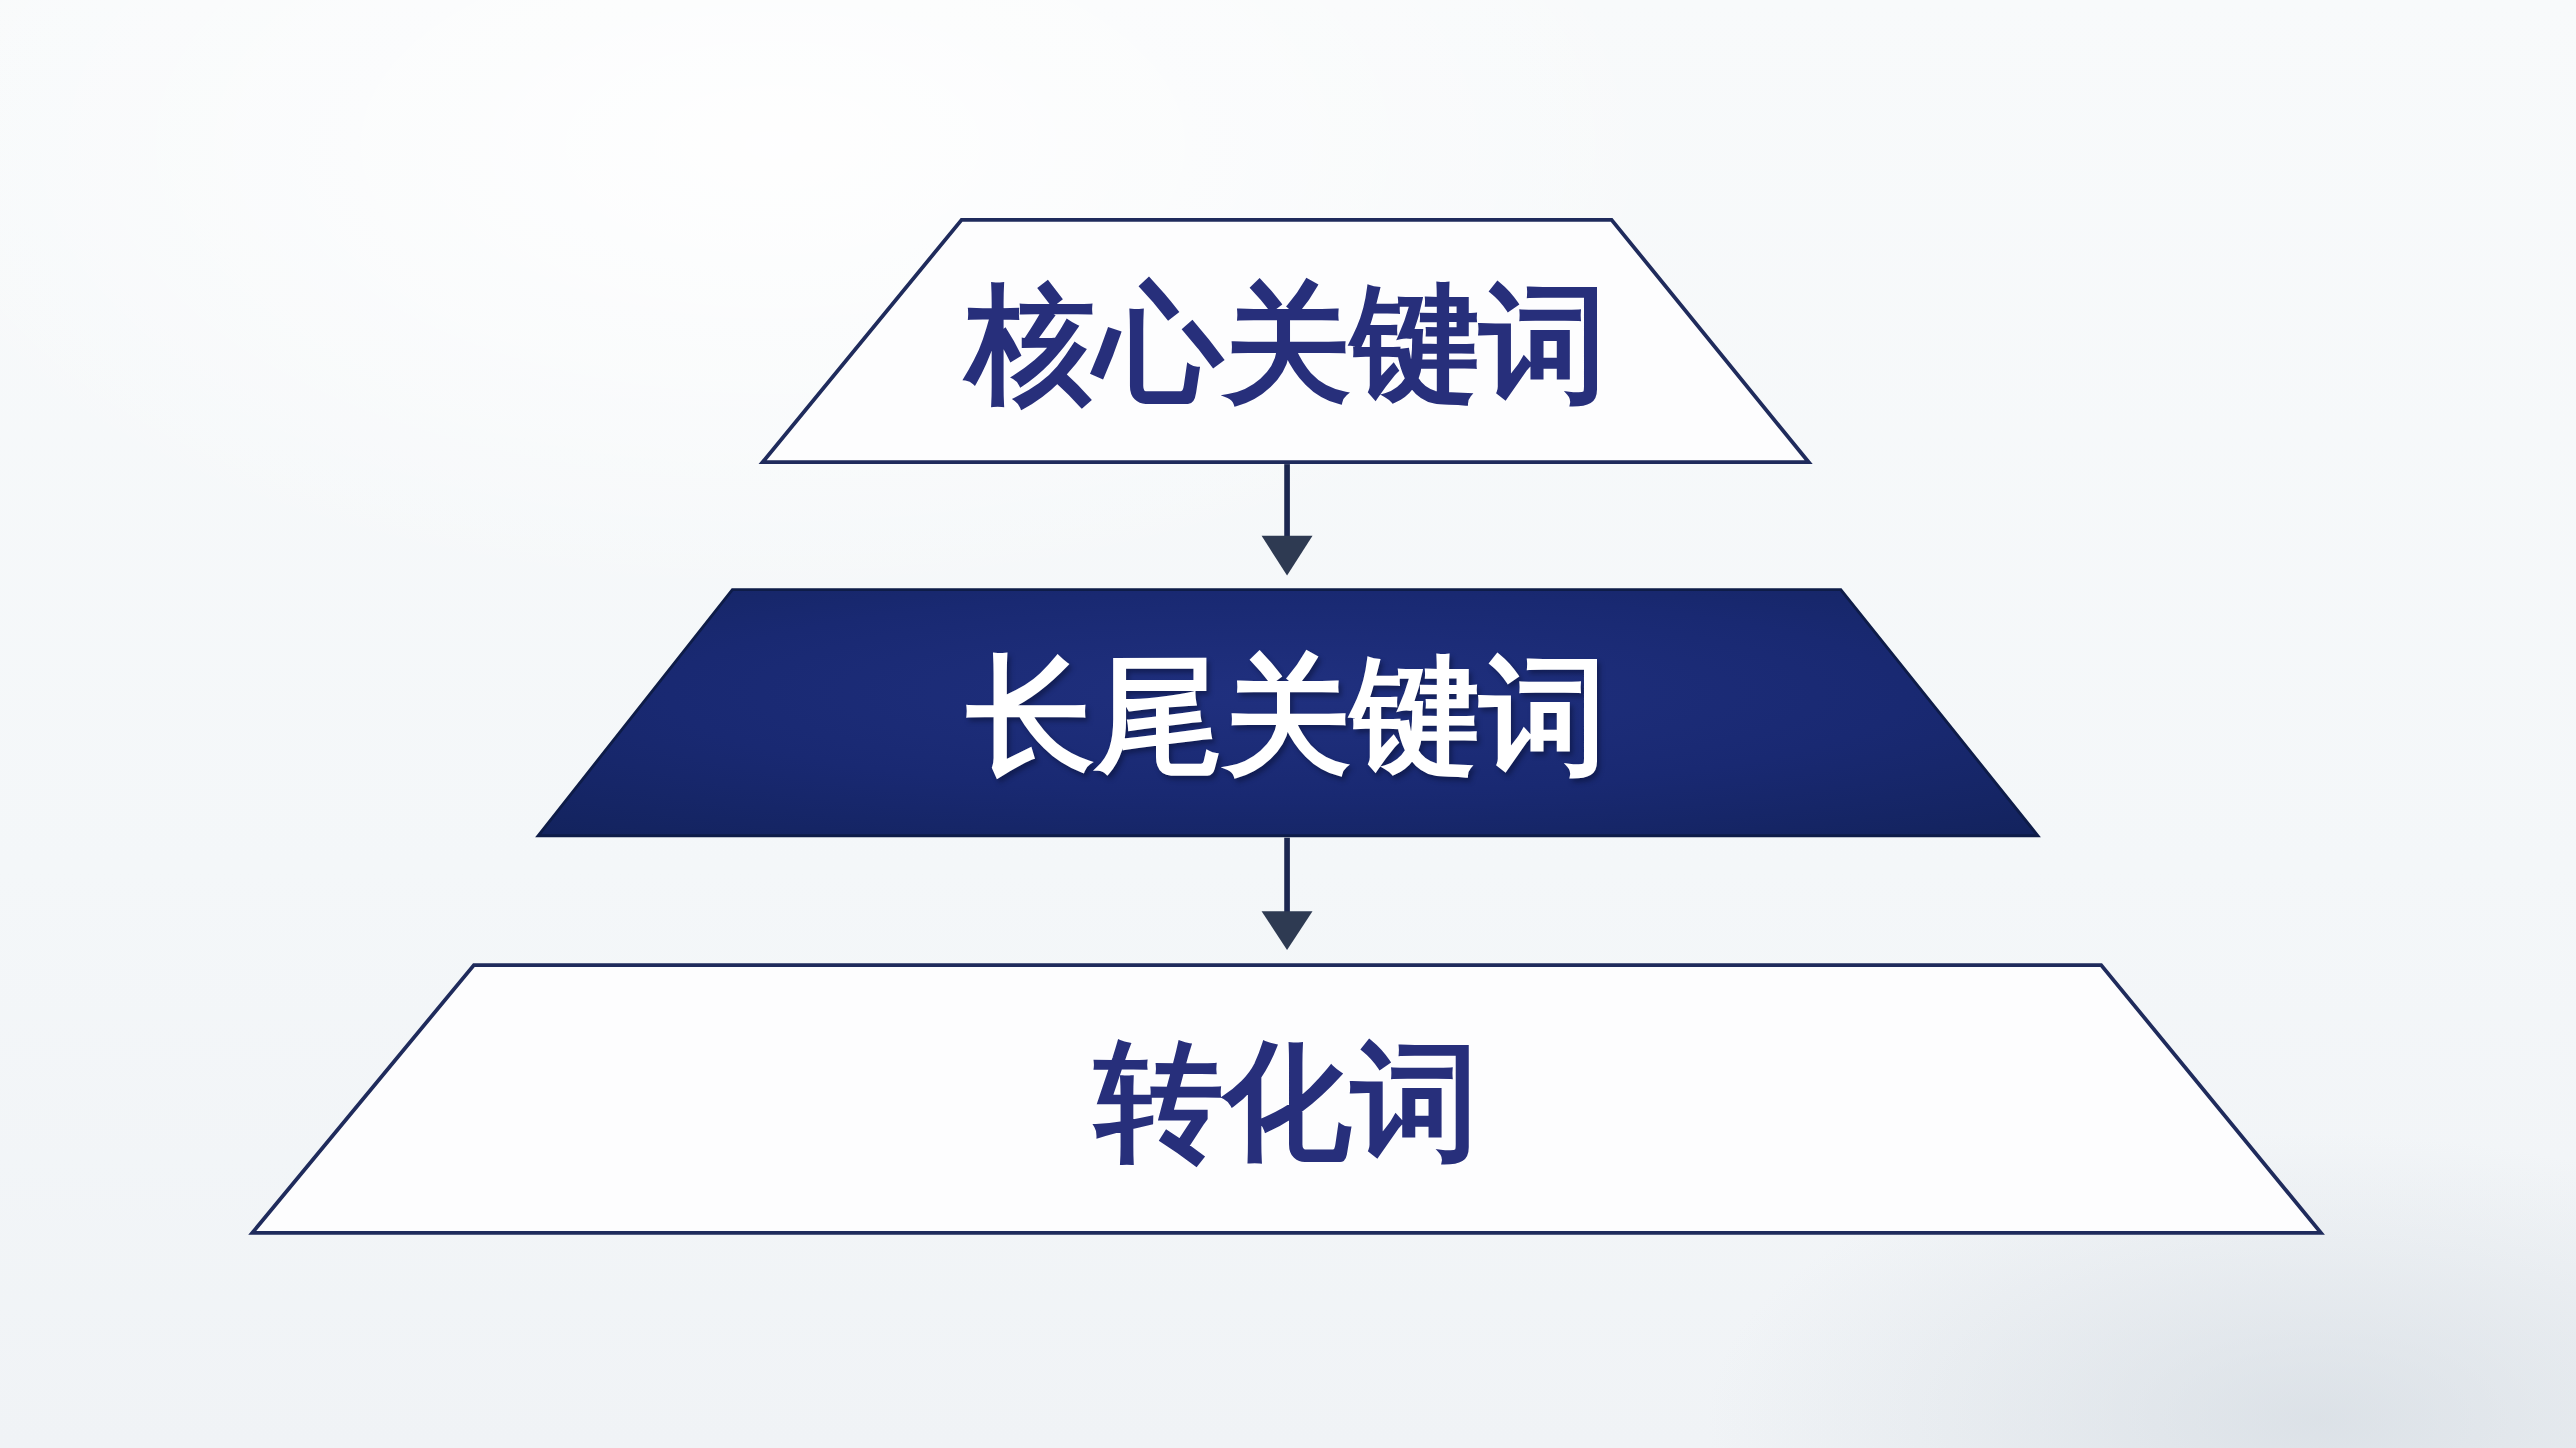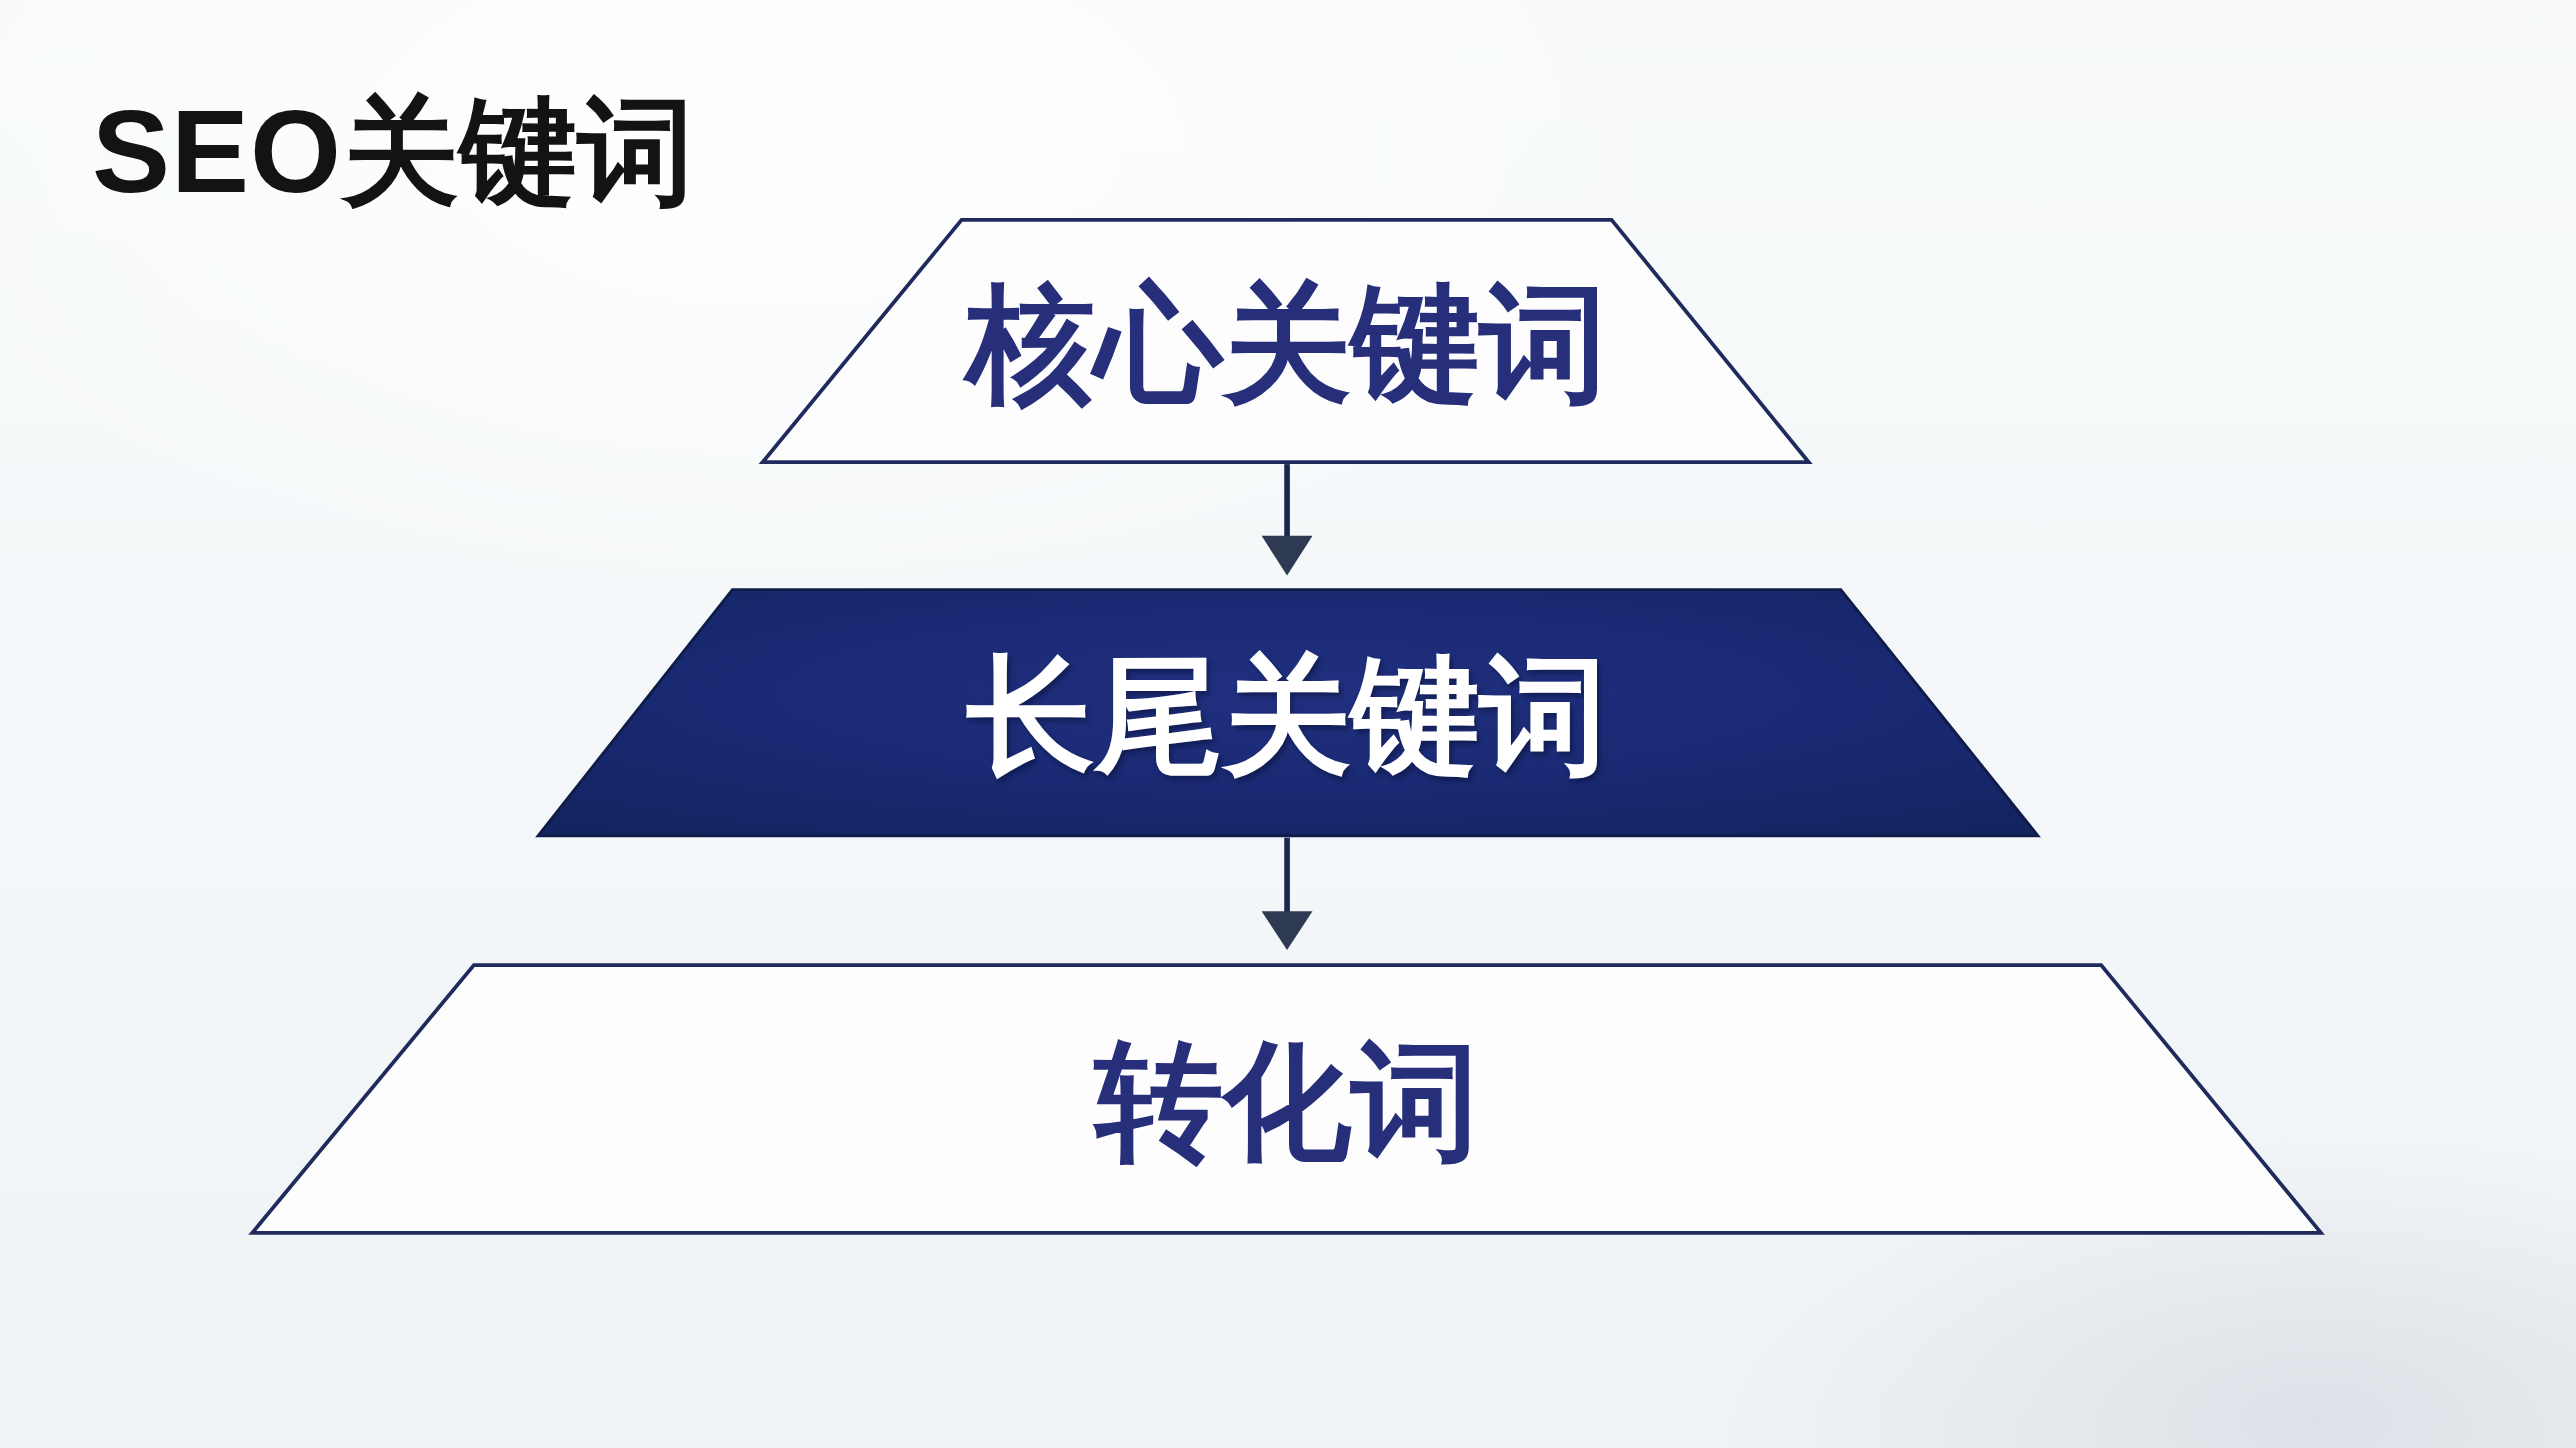--- a/index.html
+++ b/index.html
@@ -71,21 +71,20 @@
   .label-white {
     fill: #ffffff;
     filter: drop-shadow(3px 4px 3px rgba(5, 12, 40, 0.45));
   }
 </style>
 </head>
 <body>
 
 <div class="stage">
 
-  <h1 class="title">SEO关键词</h1>
 
   <svg class="diagram" viewBox="0 0 2730 1535" xmlns="http://www.w3.org/2000/svg">
 
     <defs>
       <radialGradient id="bandGradient" cx="50%" cy="42%" r="75%">
         <stop offset="0%" stop-color="#20307f"></stop>
         <stop offset="55%" stop-color="#192972"></stop>
         <stop offset="100%" stop-color="#13235e"></stop>
       </radialGradient>
     </defs>

